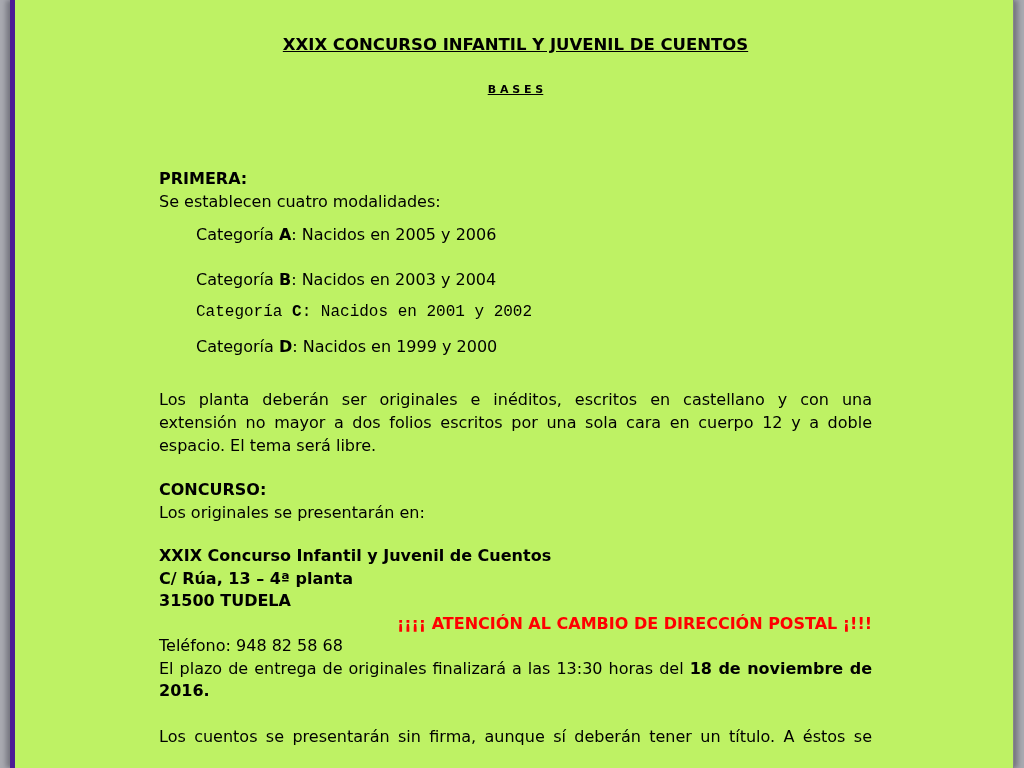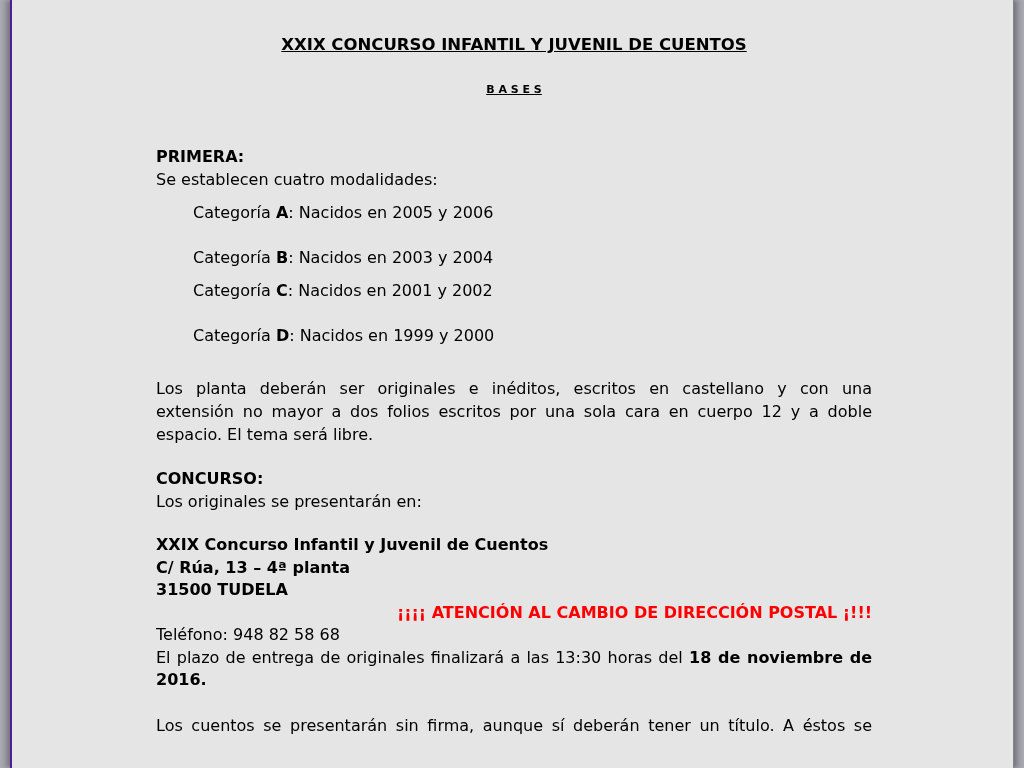--- a/index.html
+++ b/index.html
@@ -9,22 +9,22 @@
     height: 768px;
     overflow: hidden;
     background: #a9aab1;
     font-family: "DejaVu Sans", sans-serif;
     color: #000;
   }
   .page {
     position: absolute;
     top: 0; bottom: 0;
     left: 10px; right: 10px;
-    background: #e5e5e5;
-    border-left: 2px solid #4c1d95;
+    background: #bef264;
+    border-left: 5px solid #4c1d95;
     border-right: 1px solid #85858c;
     box-shadow: -4px 0 5px rgba(60,60,70,.45), 4px 0 5px rgba(60,60,70,.45);
     overflow: hidden;
   }
   .content {
     padding: 0 141px 0 144px;
     font-size: 16px;
     line-height: 23px;
   }
   .doc-title {
@@ -35,26 +35,26 @@
     text-decoration: underline;
   }
   .doc-subtitle {
     margin-top: 22px;
     text-align: center;
     font-weight: bold;
     font-size: 11px;
     text-decoration: underline;
   }
   .h { font-weight: bold; }
-  .sec-primera { margin-top: 44px; }
+  .sec-primera { margin-top: 66px; }
   .cat { margin-left: 37px; }
   .cat-0 { margin-top: 10px; }
   .cat-1 { margin-top: 22px; }
-  .cat-2 { margin-top: 10px; }
-  .cat-3 { margin-top: 22px; }
+  .cat-2 { margin-top: 10px; font-family: Liberation Mono, monospace; }
+  .cat-3 { margin-top: 11px; }
   .sec-segunda { margin-top: 30px; }
   .sec-tercera { margin-top: 21px; }
   .addr { margin-top: 21px; line-height: 22.5px; }
   .sec-cuarta { margin-top: 22px; }
   .b { font-weight: bold; }
   .warning { color: #ff0000; font-weight: bold; text-align: right; }
   
   .jl { text-align: justify; height: 23px; overflow: hidden; }
   .addr .jl { height: 22.5px; }
   .jl::after { content: ""; display: inline-block; width: 100%; }

